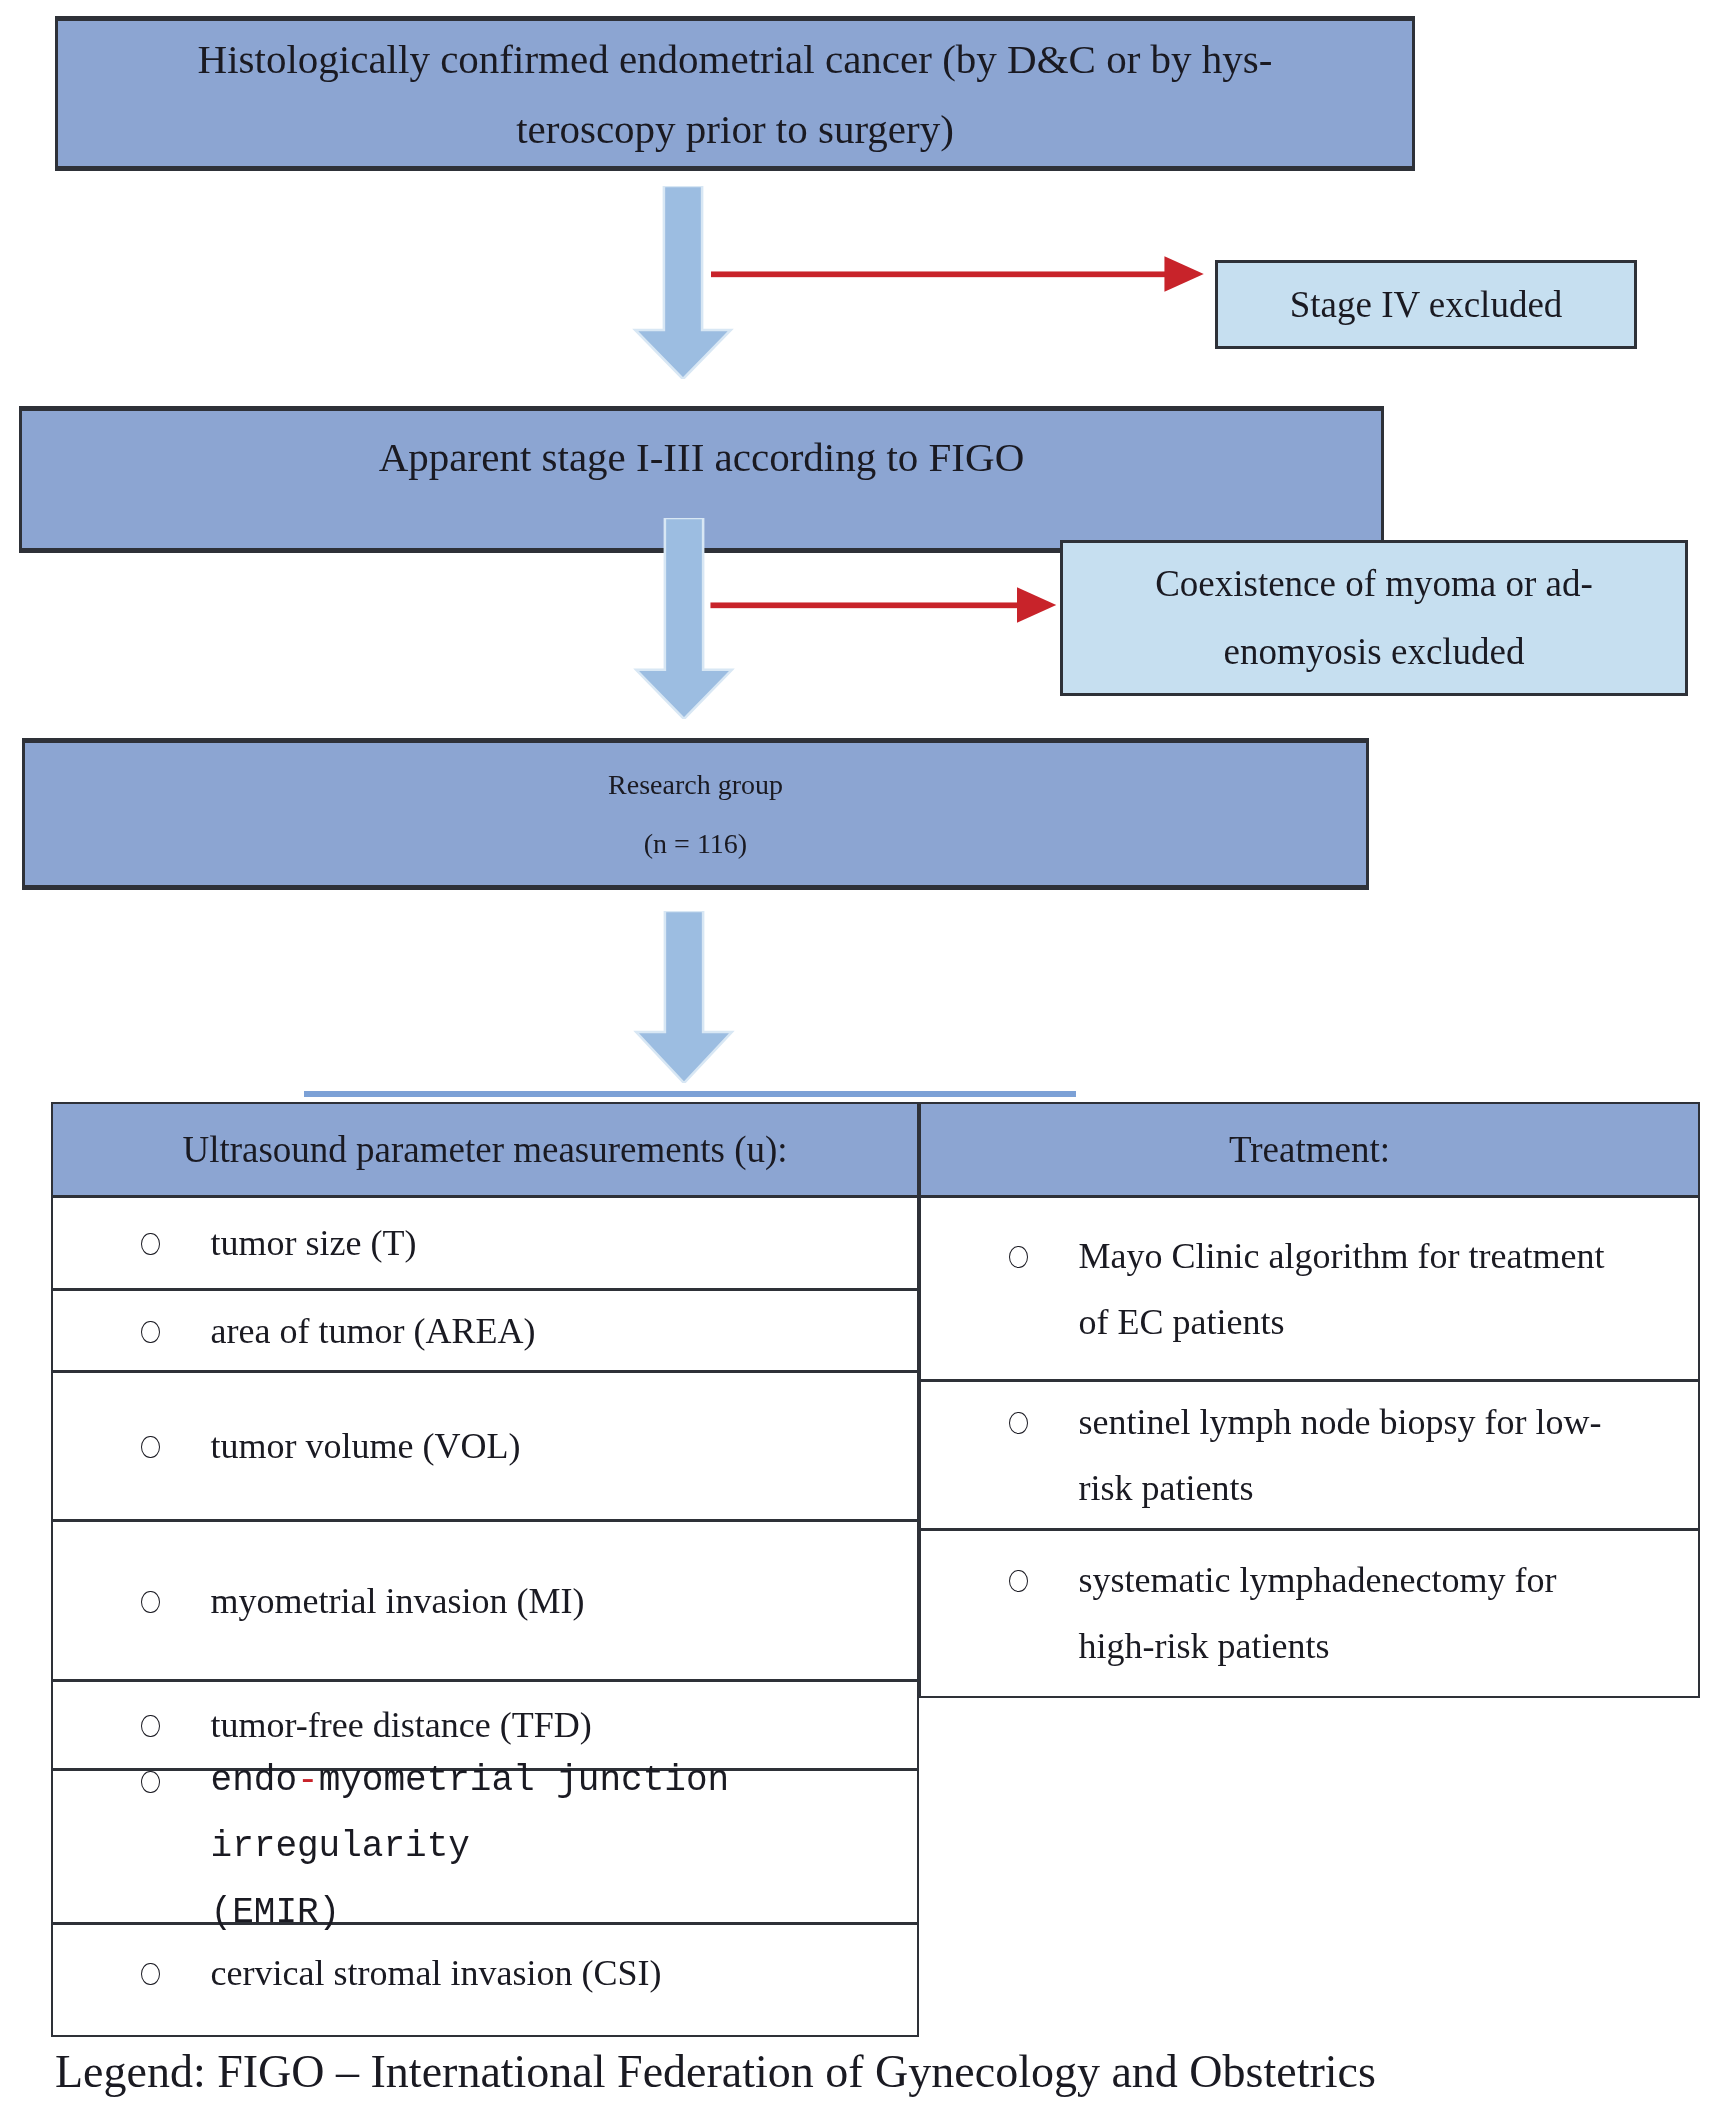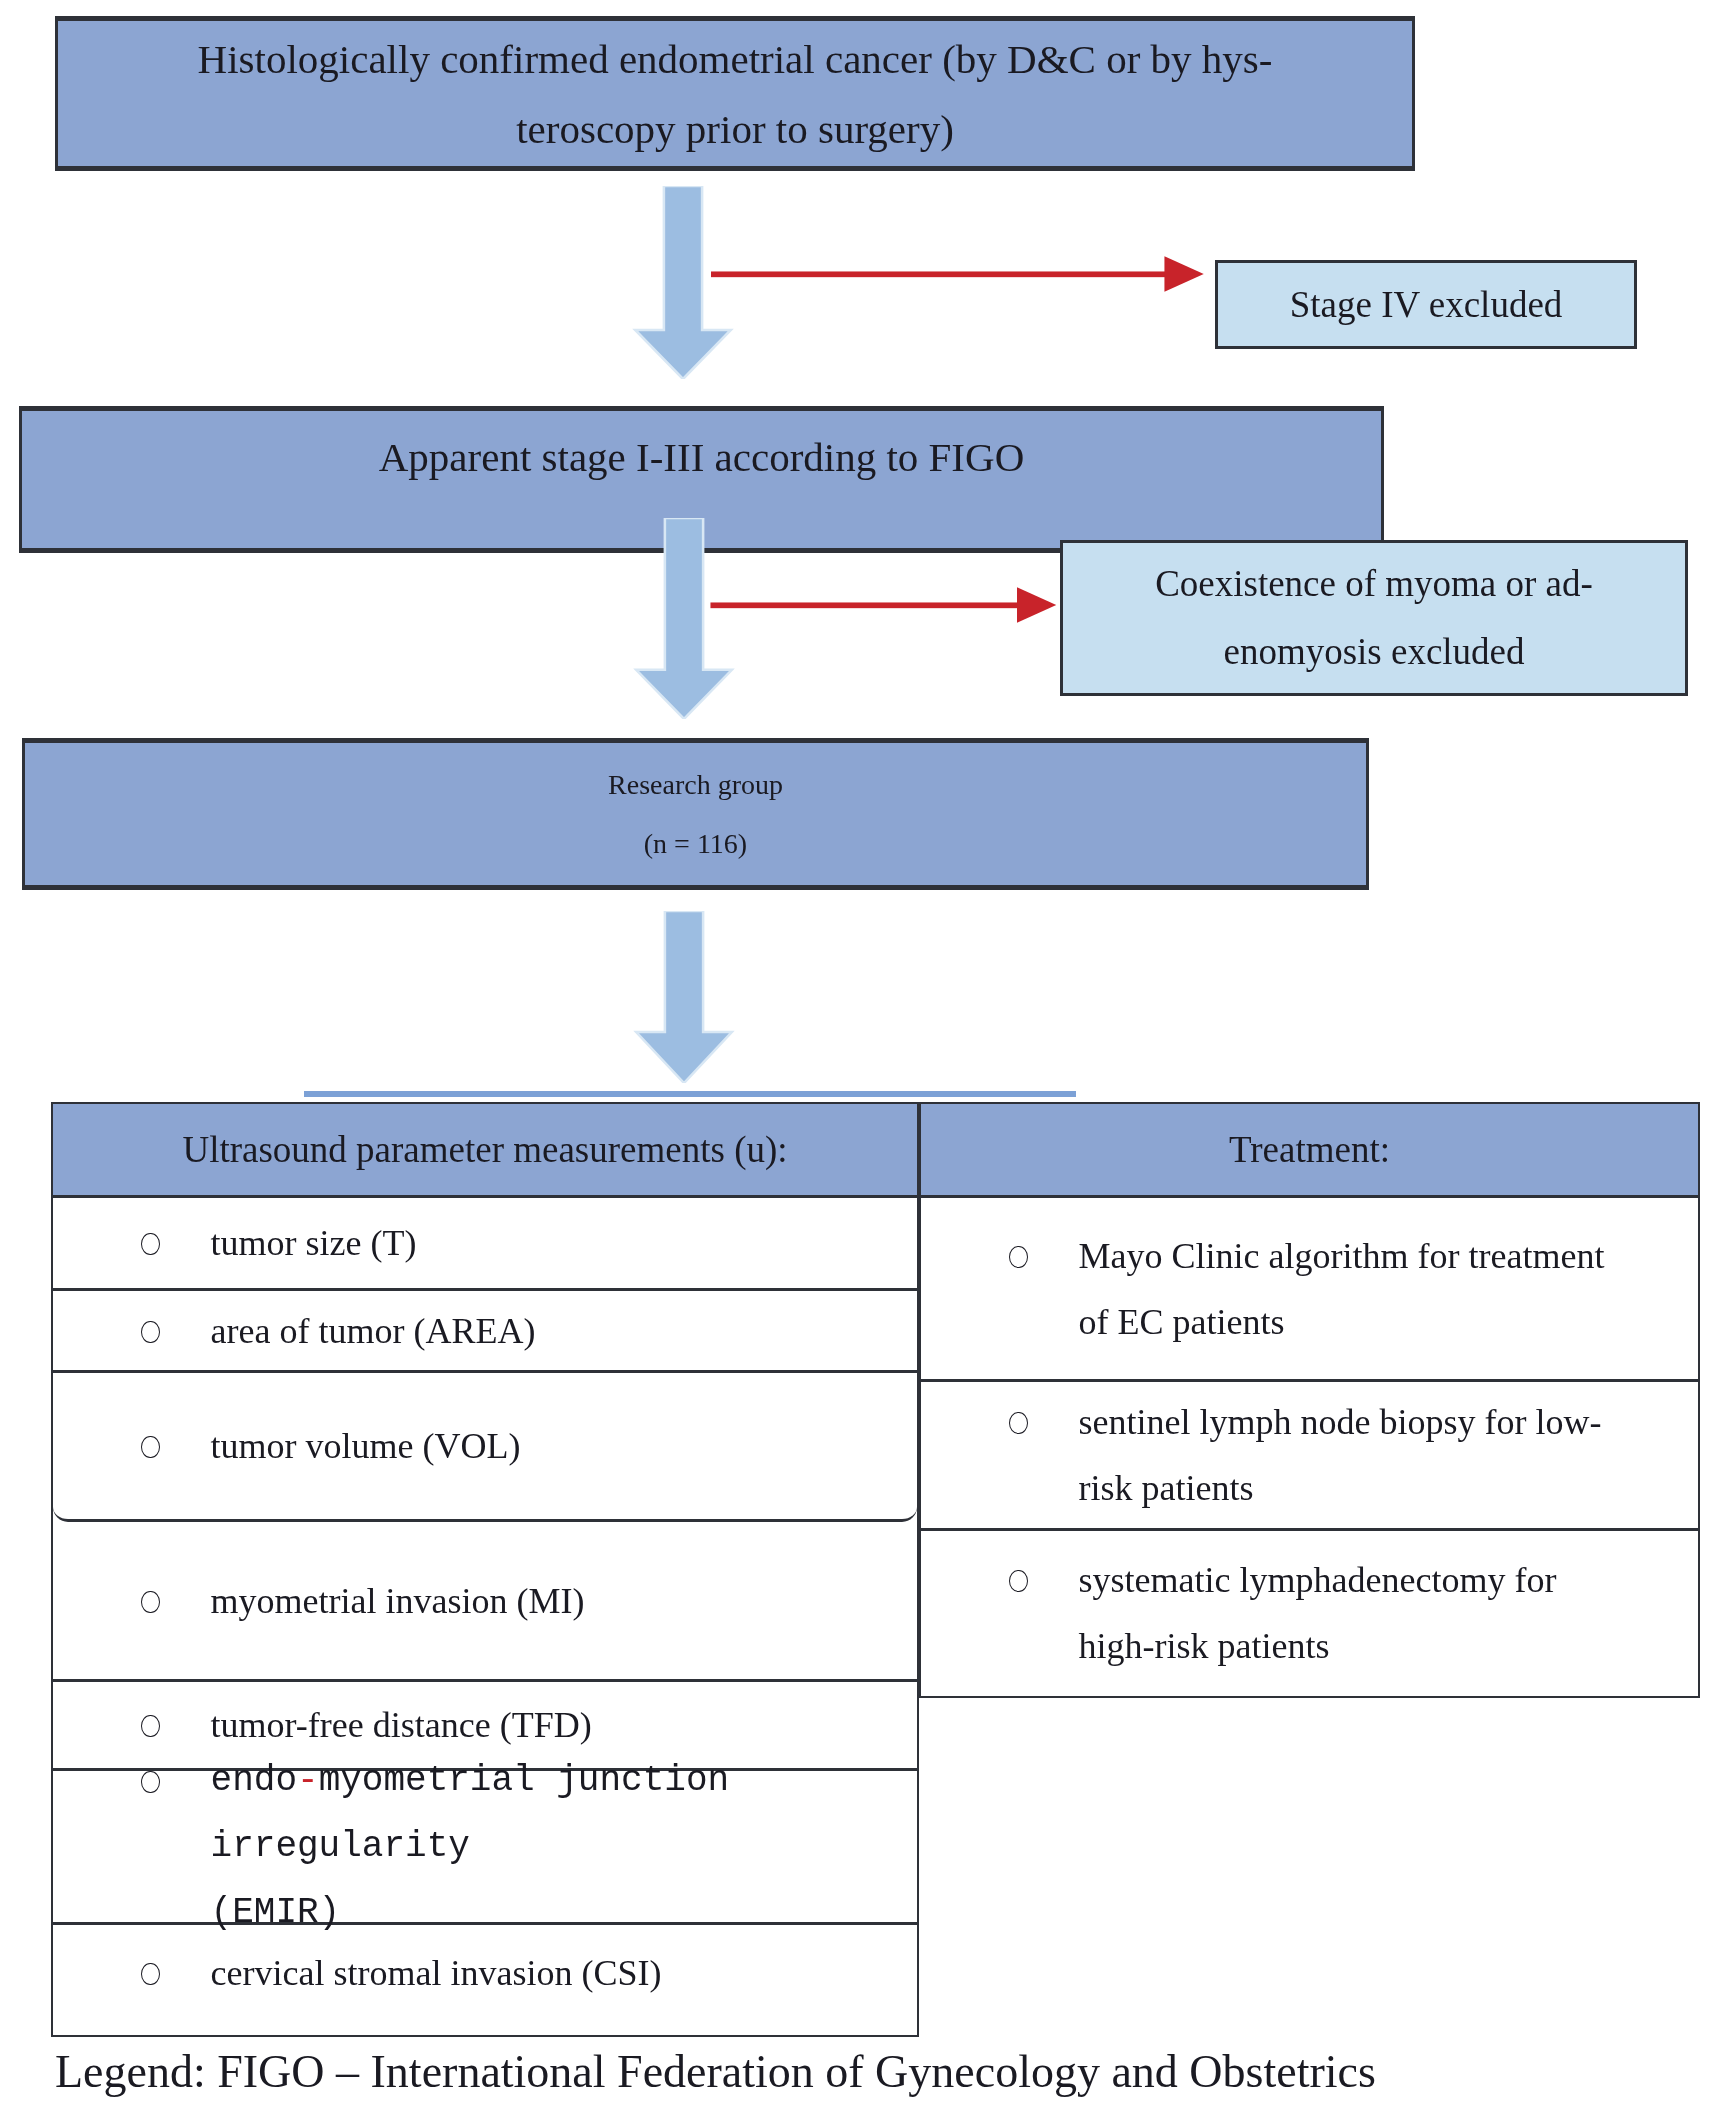--- a/index.html
+++ b/index.html
@@ -145,21 +145,21 @@
 
     <div class="trow" style="height:82px;">
       <div class="cell-inner">
         <span class="bullet"></span>
         <div class="cell-text">
             <span class="tline">area of tumor (AREA)</span>
           </div>
       </div>
     </div>
 
-    <div class="trow" style="height:149px;border-radius:15px;">
+    <div class="trow" style="height:149px;">
       <div class="cell-inner">
         <span class="bullet"></span>
         <div class="cell-text">
             <span class="tline">tumor volume (VOL)</span>
           </div>
       </div>
     </div>
 
     <div class="trow" style="height:160px;">
       <div class="cell-inner">

